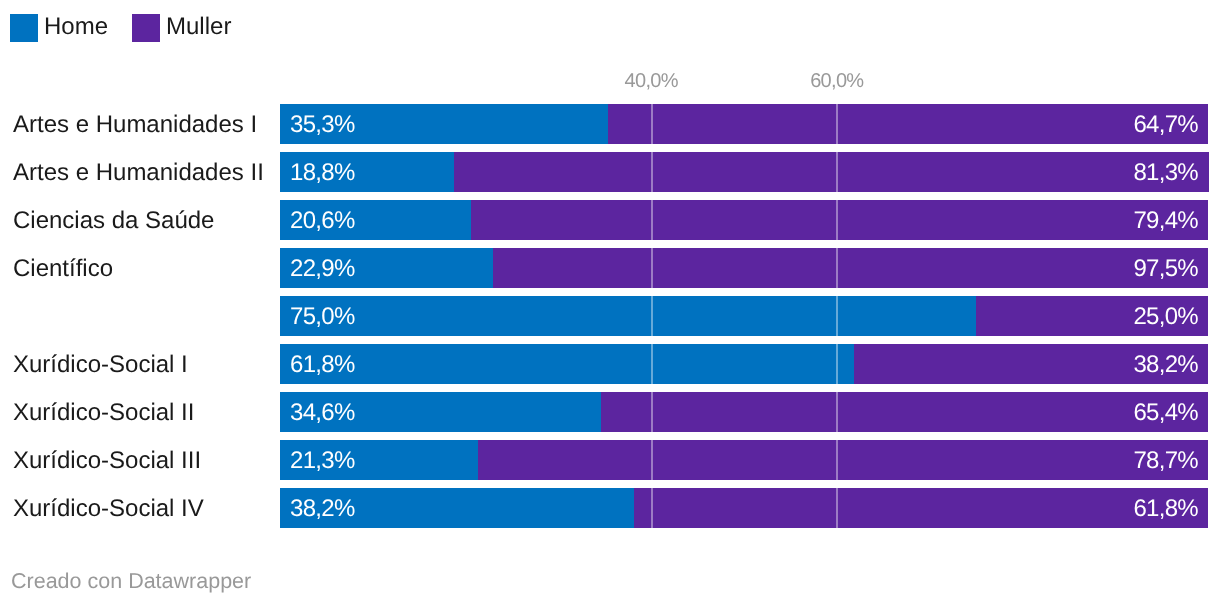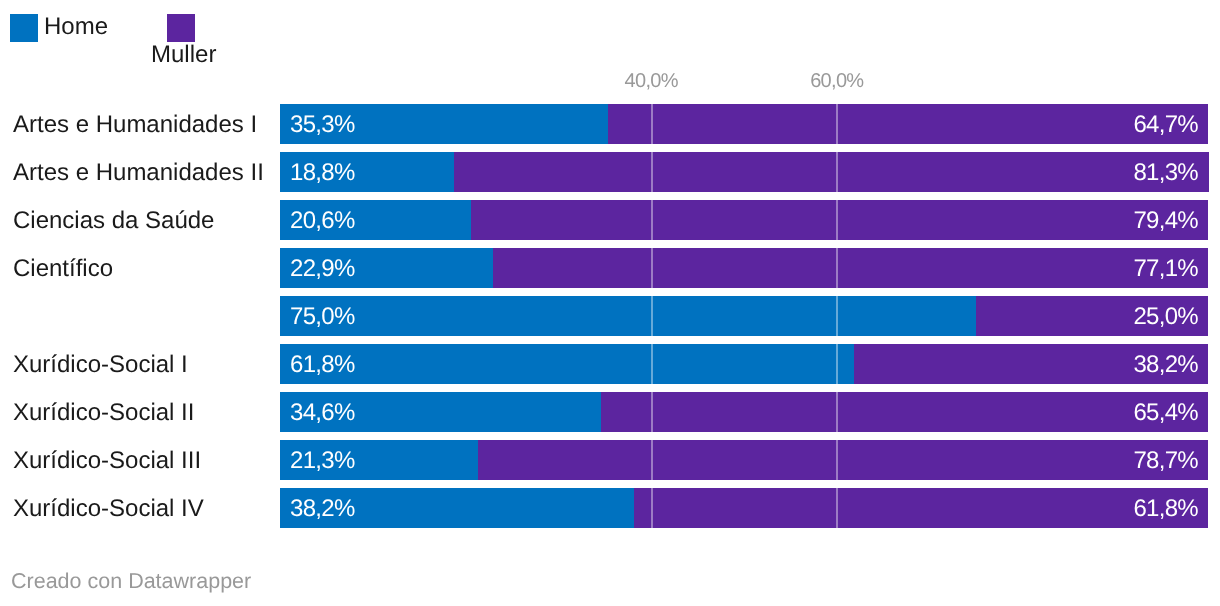--- a/index.html
+++ b/index.html
@@ -8,21 +8,21 @@
     font-family:"Liberation Sans",sans-serif;
     -webkit-font-smoothing:antialiased;
     text-rendering:geometricPrecision;
     overflow:hidden;
   }
   .chart{position:relative;width:1220px;height:606px;background:#ffffff;}
 
   
   .legend{position:absolute;left:10px;top:14px;display:flex;align-items:center;height:28px;text-align:right;}
   .legend-item{display:flex;align-items:center;height:28px;}
-  .legend-item + .legend-item{margin-left:37px;flex-direction:column;}
+  .legend-item + .legend-item{margin-left:24px;}
   .swatch{width:28px;height:28px;flex:0 0 auto;}
   .legend-label{font-size:24px;color:#1a1a1a;margin-left:6px;line-height:28px;position:relative;top:-1px;white-space:nowrap;}
 
   
   .axis{position:absolute;left:0;top:0;width:1220px;height:100px;}
   .axis-label{position:absolute;font-size:20px;color:#999999;
               transform:translateX(-50%);top:69px;white-space:nowrap;line-height:24px;letter-spacing:-0.7px;}
 
   
   .rows{position:absolute;left:0;top:0;width:1220px;}
@@ -96,21 +96,21 @@
     </div>
   </div>
   <div class="row" style="top:248px">
     <div class="row-label">Científico</div>
     <div class="bar" style="left:280px;width:928px">
       <div class="seg" style="left: 0px; width: 212.512px; background: rgb(0, 114, 192);"></div>
       <div class="seg" style="left: 212.512px; width: 715.488px; background: rgb(92, 37, 159);"></div>
       <div class="gridline" style="left:370.7px"></div>
       <div class="gridline" style="left:556.3px"></div>
       <div class="val val-left">22,9%</div>
-      <div class="val val-right">77,1%</div>
+      <div class="val val-right">97,5%</div>
     </div>
   </div>
   <div class="row" style="top:296px">
     <div class="bar" style="left:280px;width:928px">
       <div class="seg" style="left: 0px; width: 696px; background: rgb(0, 114, 192);"></div>
       <div class="seg" style="left: 696px; width: 232px; background: rgb(92, 37, 159);"></div>
       <div class="gridline" style="left:370.7px"></div>
       <div class="gridline" style="left:556.3px"></div>
       <div class="val val-left">75,0%</div>
       <div class="val val-right">25,0%</div>

